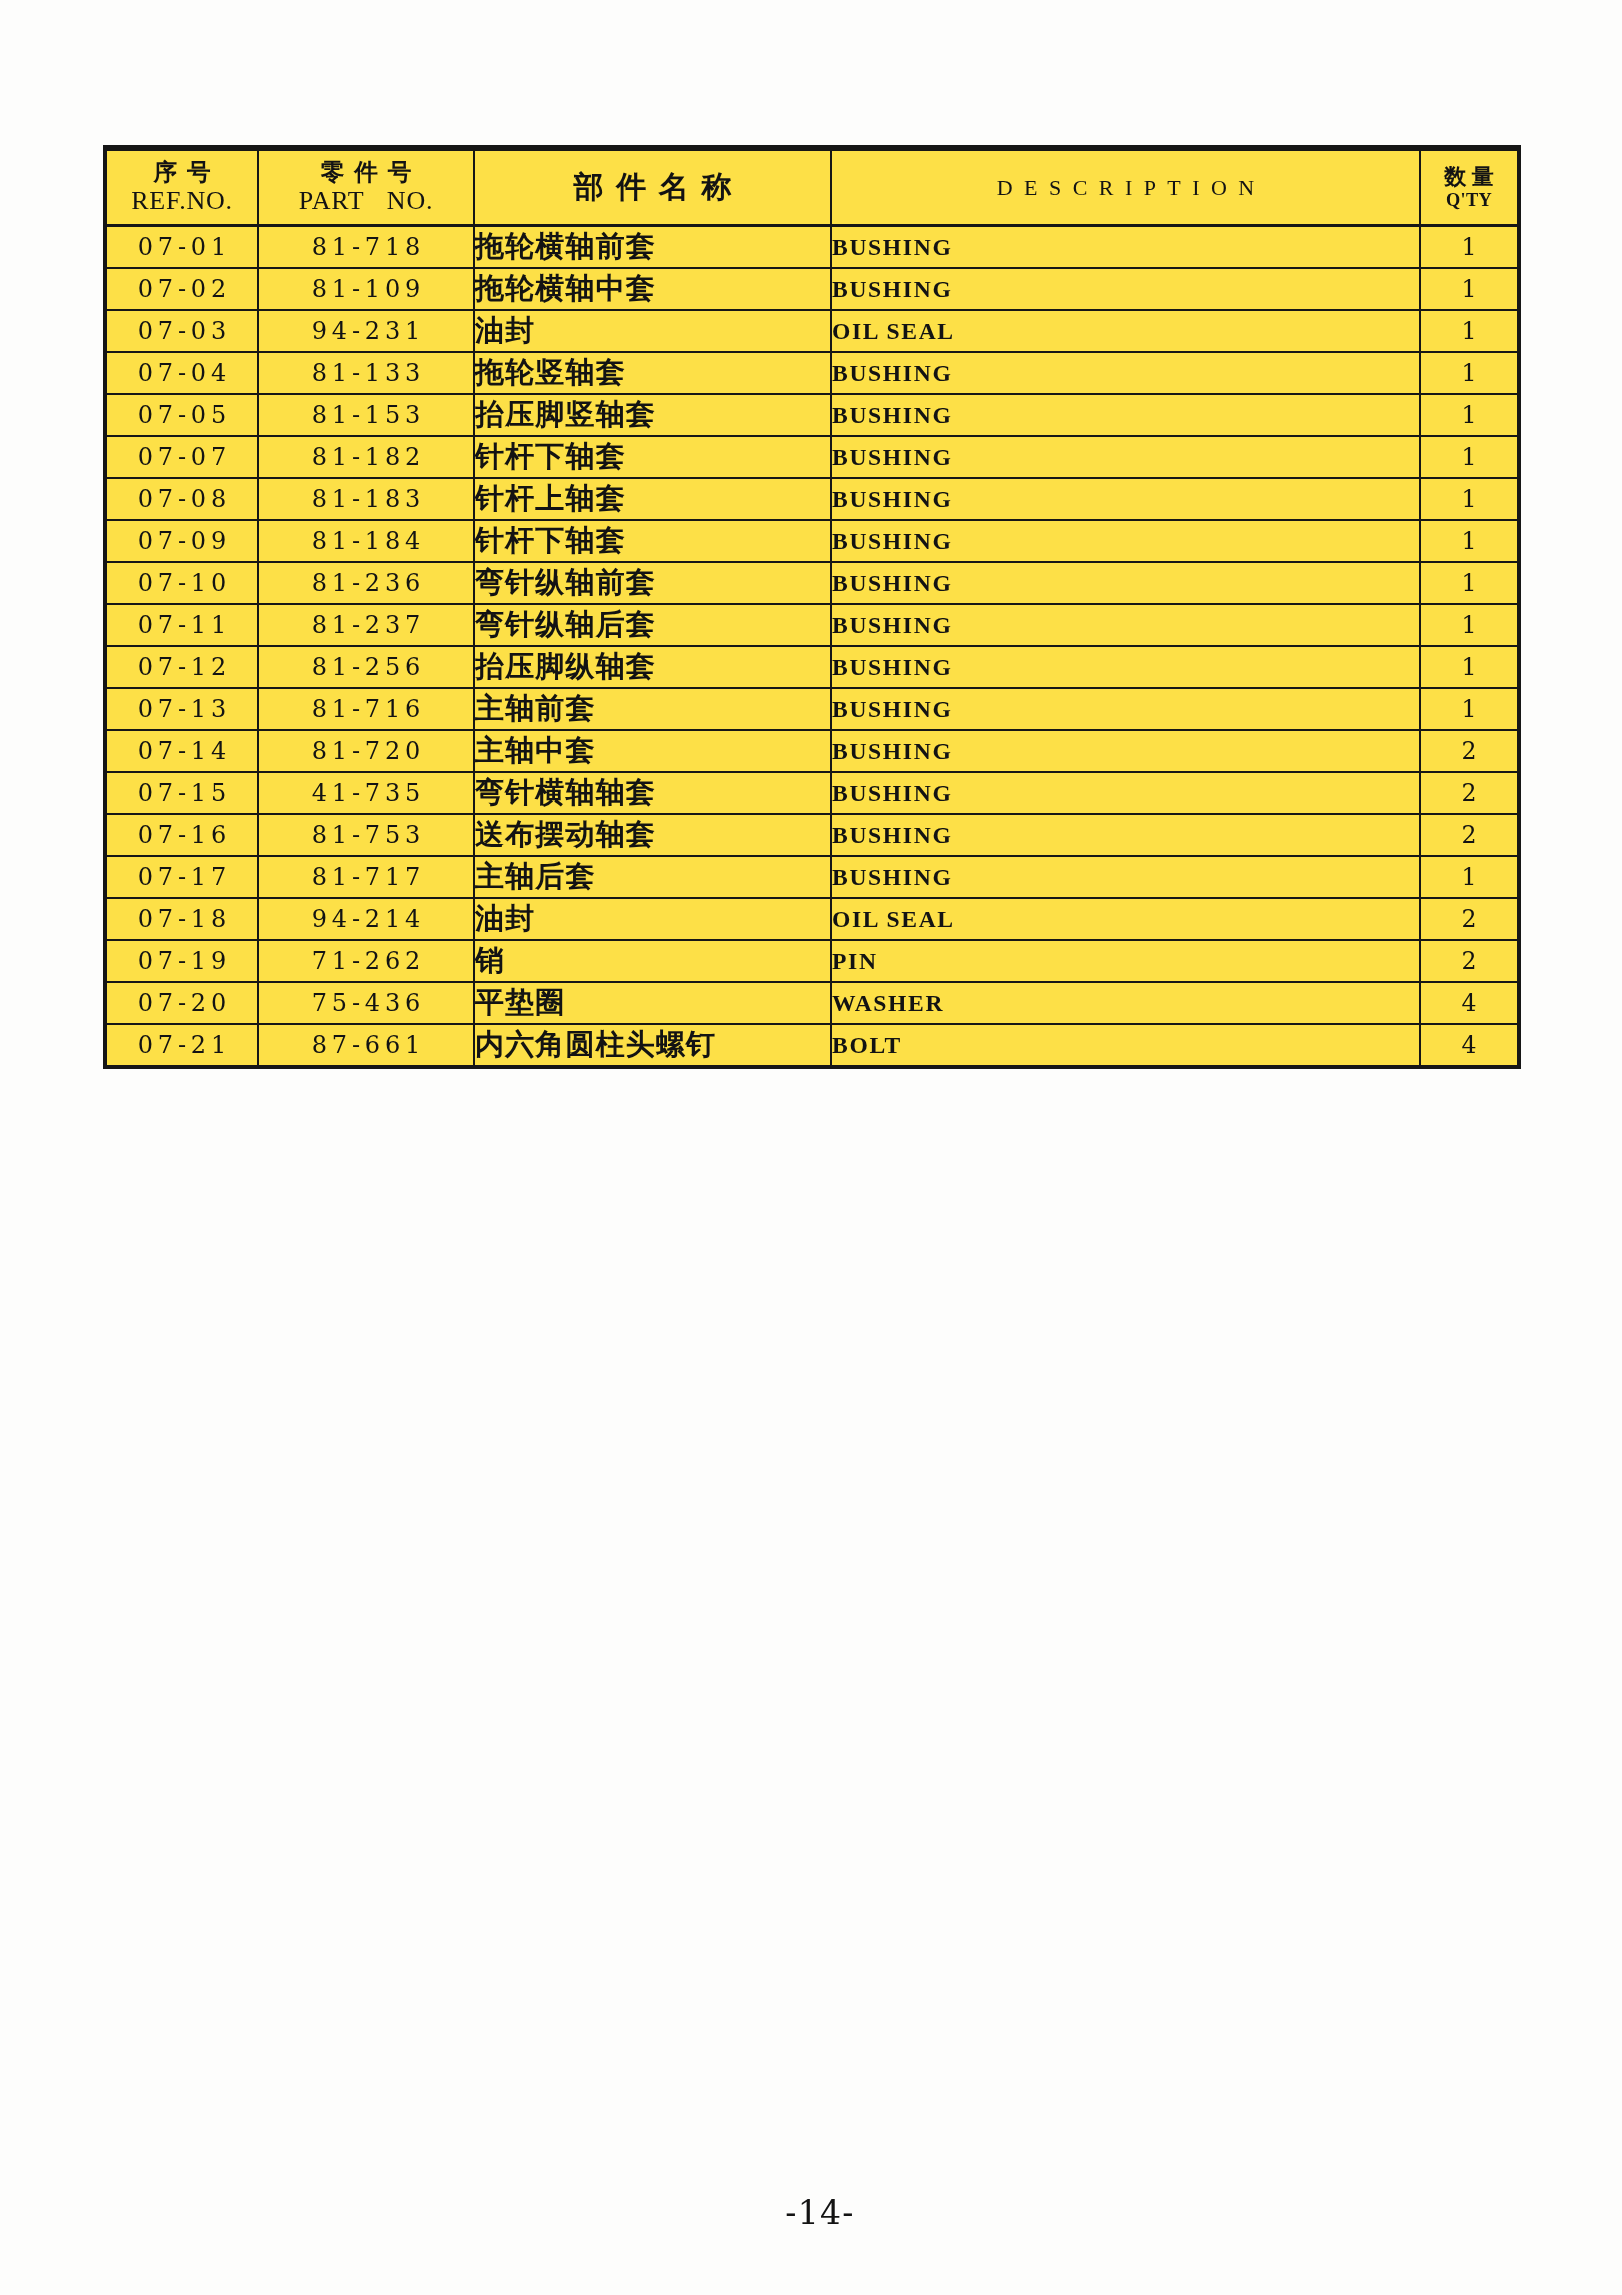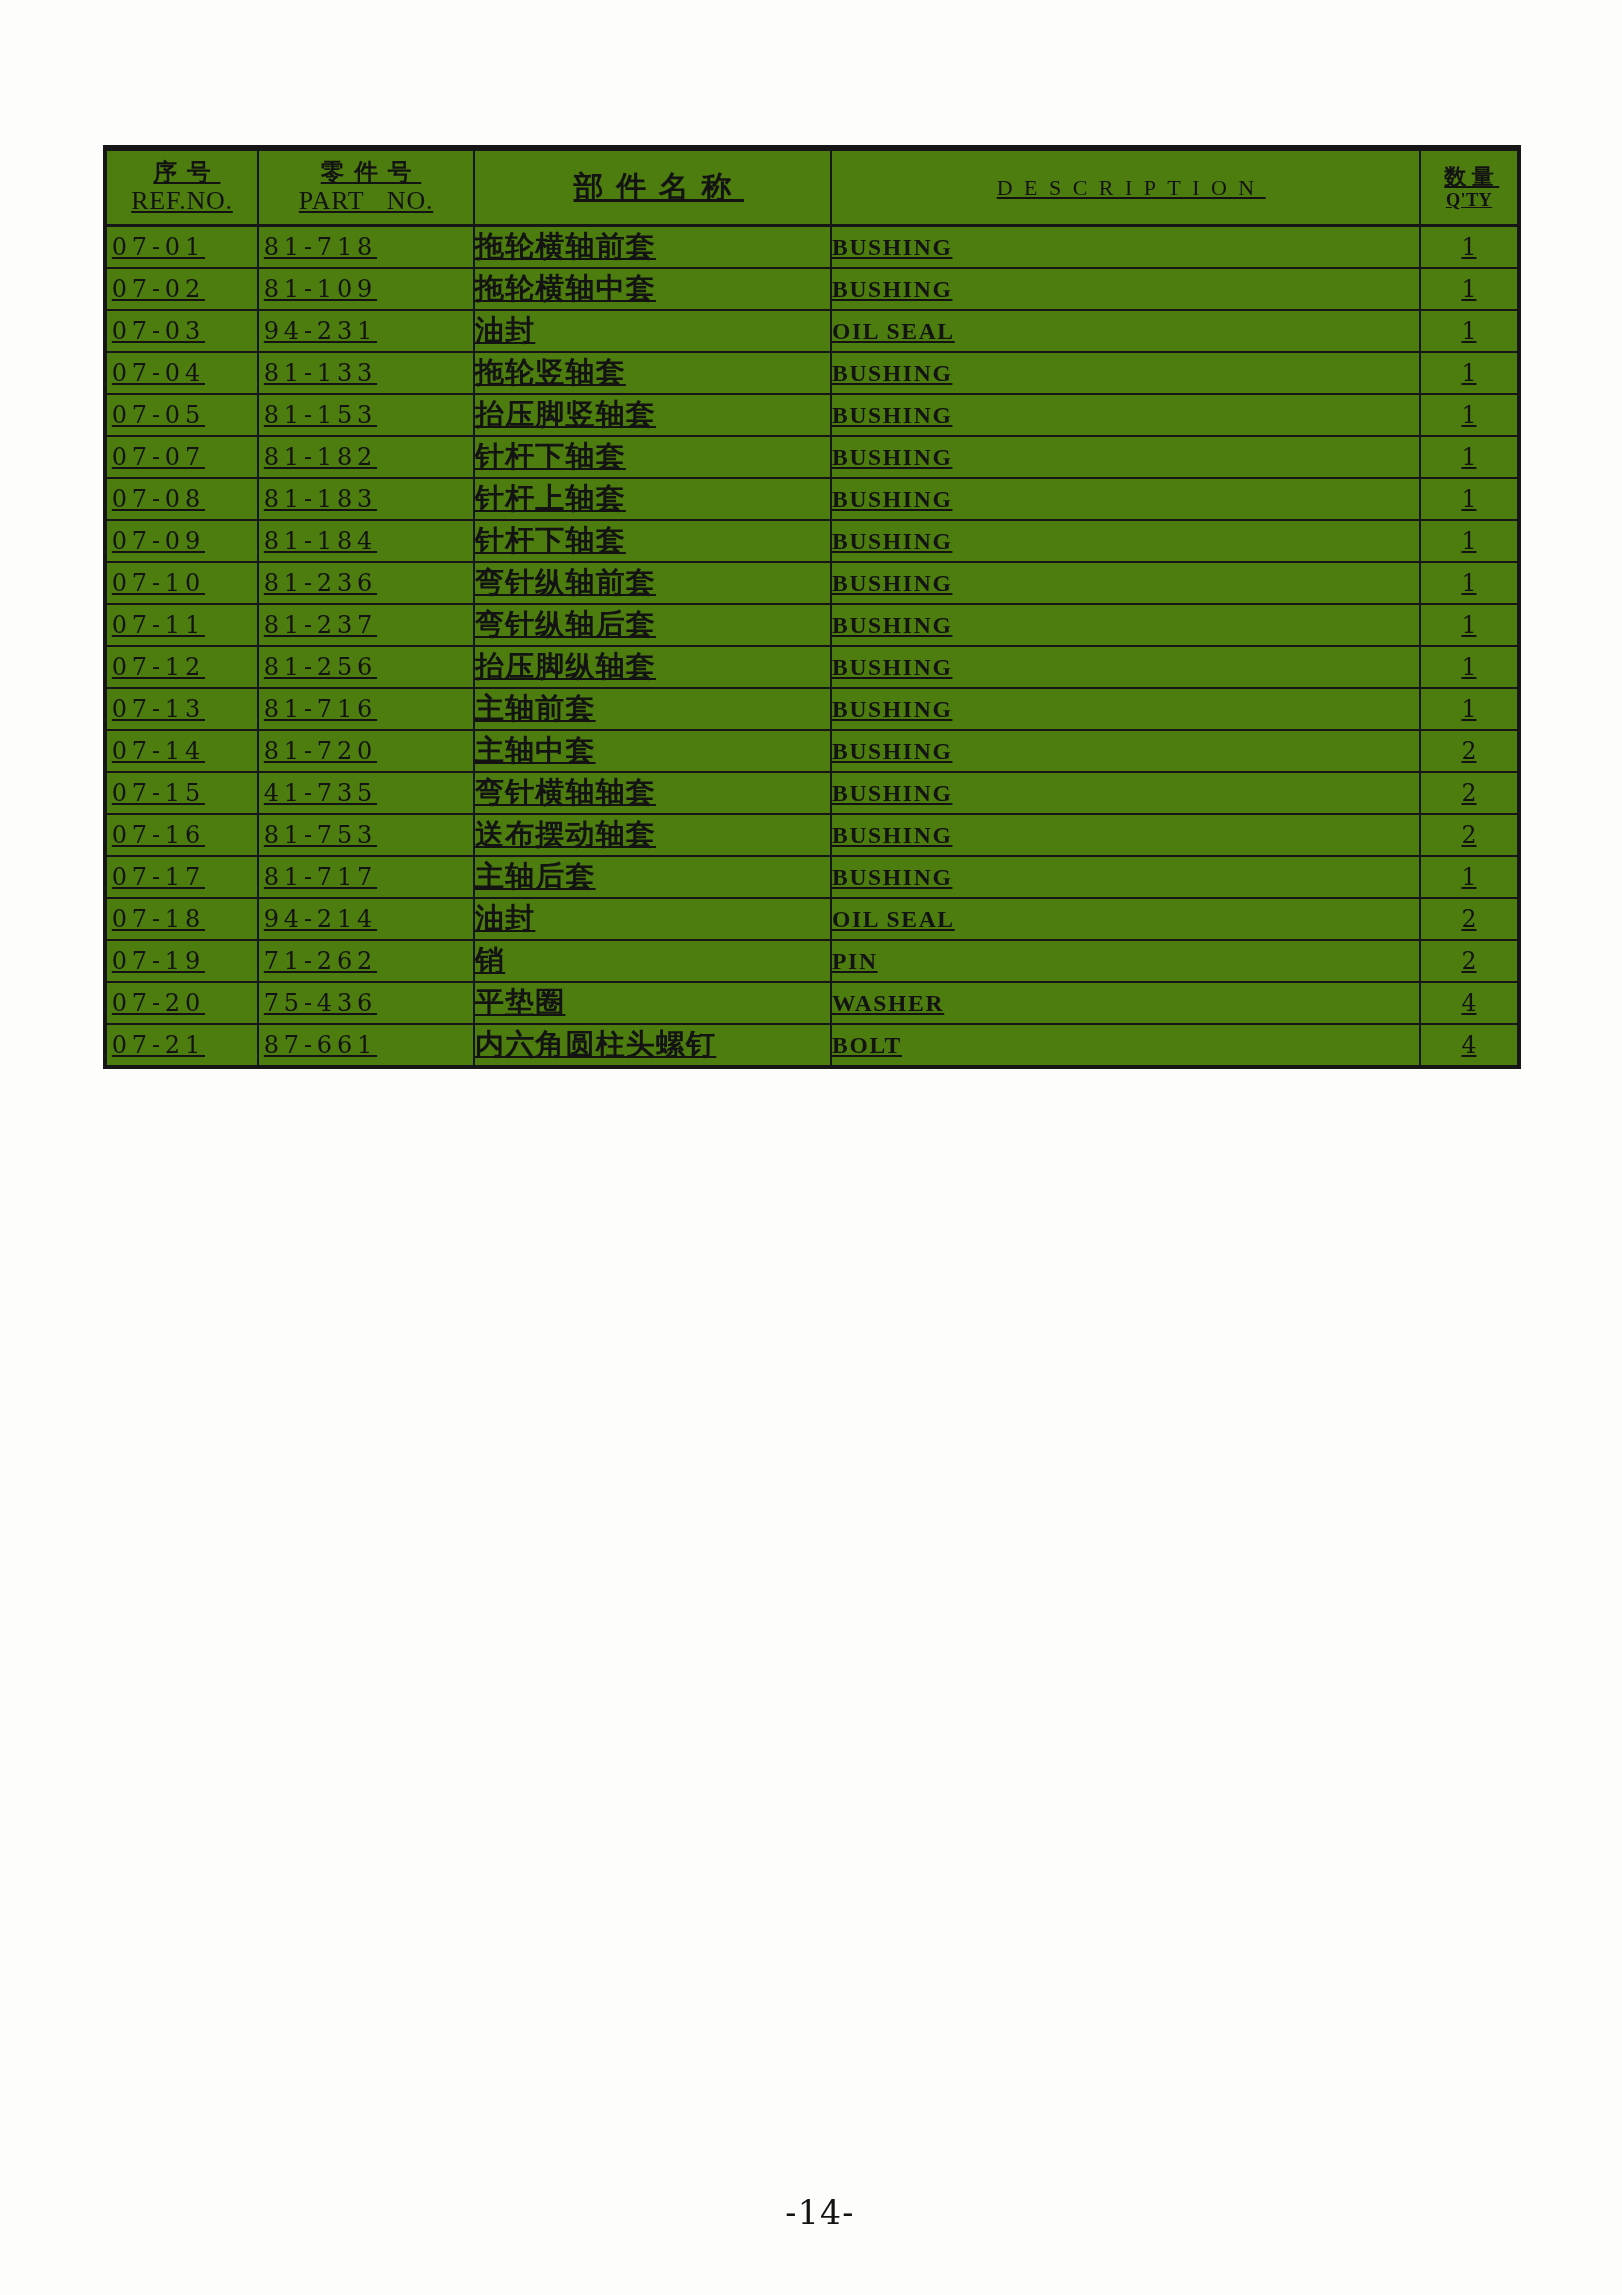--- a/index.html
+++ b/index.html
@@ -18,22 +18,21 @@
     position: absolute;
     inset: 0;
   }
   table.parts-table {
     position: absolute;
     left: 103px;
     top: 145px;
     width: 1415px;
     border-collapse: collapse;
     table-layout: fixed;
-    background: #4d7c0f;
-    text-decoration: underline;
+    background: #fde047;
   }
   table.parts-table col.c-ref  { width: 153px; }
   table.parts-table col.c-part { width: 216px; }
   table.parts-table col.c-name { width: 357px; }
   table.parts-table col.c-desc { width: 589px; }
   table.parts-table col.c-qty  { width: 99px; }
 
   table.parts-table {
     border: 4.6px solid #161616;
     border-top-width: 6.5px;
@@ -93,20 +92,21 @@
     letter-spacing: 0.25em;
     text-indent: 0.25em;
   }
   .hdr-qty-en {
     font-size: 18.3px;
     font-weight: bold;
     letter-spacing: 0.02em;
   }
 
   td.ref-cell, td.part-cell {
+    text-align: center;
     font-family: "DejaVu Serif", "Liberation Serif", serif;
     font-size: 24px;
     letter-spacing: 0.20em;
     text-indent: 0.20em;
   }
   td.name-cell {
     text-align: left;
     padding-left: 17px;
     font-size: 29px;
     font-weight: bold;

